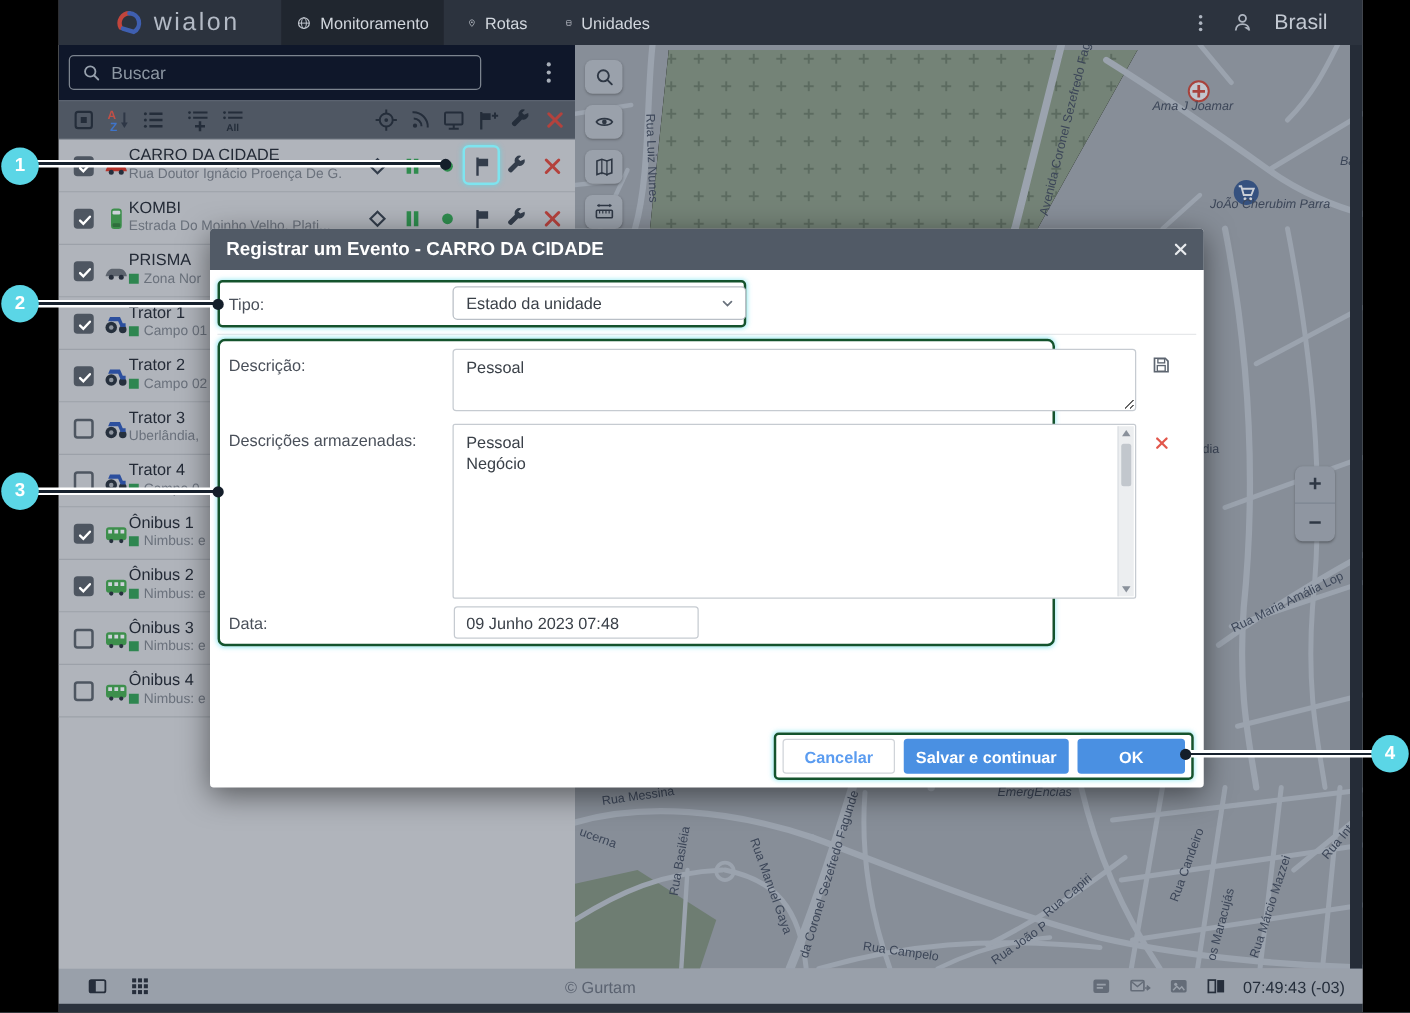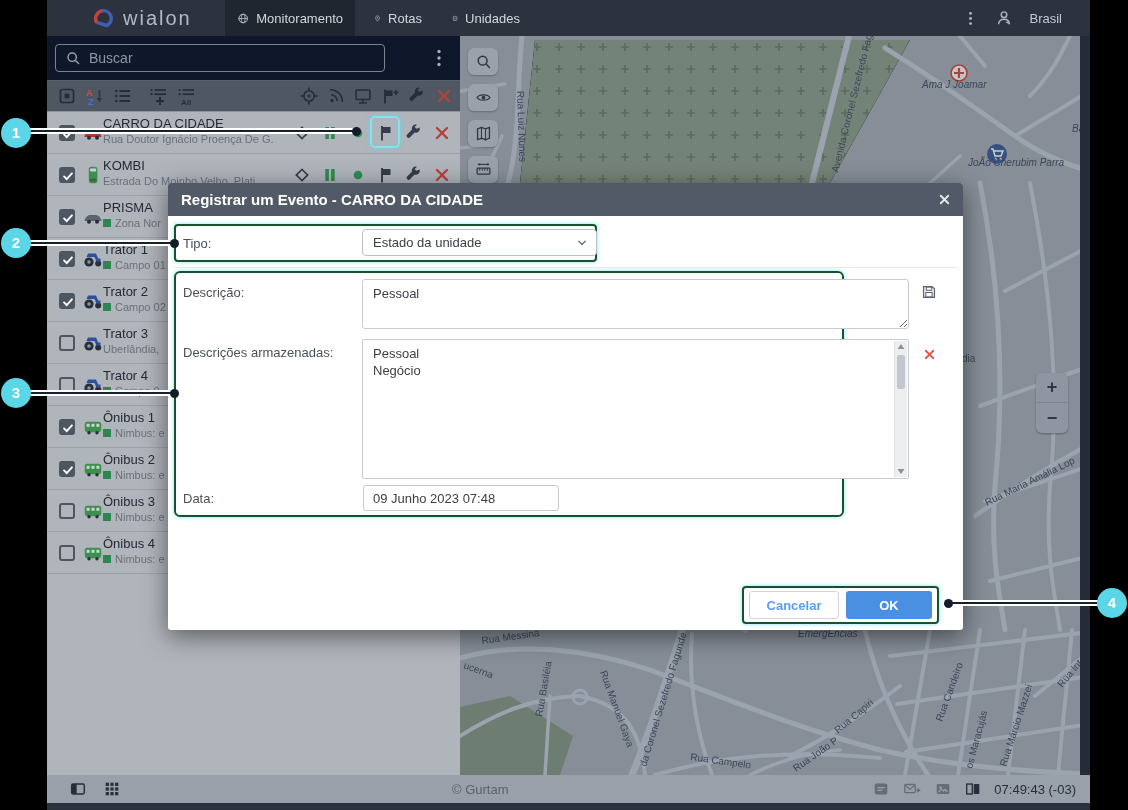--- a/index.html
+++ b/index.html
@@ -11,21 +11,21 @@
   
   .window { position:absolute; left:47px; top:0; width:1043px; height:810px; background:#aeb2b9; }
 
   
   .navbar { position:absolute; left:0; top:0; width:1043px; height:36px; background:#2c333e; }
   .logo { position:absolute; left:46px; top:0; height:36px; display:flex; align-items:center; gap:9px; }
   .logo-text { color:#b3bac5; font-size:20px; letter-spacing:2px; font-weight:400; }
   .navtab { position:absolute; top:0; height:36px; display:flex; align-items:center; gap:7px;
             color:#d2d7de; font-size:13px; padding:0 12px; cursor:pointer; }
   .navtab.active { background:#20262f; }
-  .nav-right { position:absolute; right:28px; top:0; height:36px; display:flex; align-items:center; gap:16px; color:#c3c9d2; font-size:13px; }
+  .nav-right { position:absolute; right:28px; top:0; height:36px; display:flex; align-items:center; gap:16px; color:#c3c9d2; font-size:17px; }
 
   
   .sidebar { position:absolute; left:0; top:36px; width:413px; height:739px; background:#b0b4bb; overflow:hidden; }
   .search-area { position:absolute; left:0; top:0; width:413px; height:44px; background:#0f172a; }
   .searchbox { position:absolute; left:8px; top:8px; width:330px; height:28px; border:1px solid #7c московs848f; border:1px solid #7c848f; border-radius:4px; display:flex; align-items:center; gap:8px; padding:0 9px; color:#97a1ad; }
   .searchbox input { flex:1; background:transparent; border:none; outline:none; color:#aab3bd; font-size:14px; }
   .searchbox input::placeholder { color:#8d97a3; }
   .kebab { position:absolute; left:382px; top:9px; width:20px; height:26px; color:#a7aeb8; }
   .toolbar { position:absolute; left:0; top:44px; width:413px; height:32px; background:#4f5763; border-top:1px solid #5b6370; border-bottom:1px solid #8d939c; }
   .tb-left { position:absolute; left:10px; top:5px; display:flex; gap:8px; color:#242d3a; }
@@ -85,21 +85,21 @@
   .save-ic { position:absolute; left:744px; top:10px; width:18px; height:18px; color:#5d6570; }
   .listbox { position:absolute; left:186px; top:66px; width:547px; height:140px; border:1px solid #c6cbd1; border-radius:2px; background:#fff; overflow:hidden; }
   .listbox .items { padding:5px 10px; font-size:13px; color:#3a4048; line-height:17px; }
   .sb { position:absolute; right:1px; top:1px; bottom:1px; width:13px; background:#eceef0; border-left:1px solid #dcdfe3; }
   .sb .up, .sb .dn { position:absolute; left:0; width:12px; height:12px; color:#8a919b; }
   .sb .up { top:0; } .sb .dn { bottom:0; }
   .sb .thumb { position:absolute; left:2px; top:14px; width:8px; height:34px; background:#c2c7cd; border-radius:2px; }
   .clear-ic { position:absolute; left:746px; top:74px; width:15px; height:15px; color:#e2574c; }
   .data-input { position:absolute; left:187px; top:212px; width:196px; height:26px; border:1px solid #c6cbd1; border-radius:3px;
                 font-family:"Liberation Sans",sans-serif; font-size:13px; color:#3a4048; padding:0 9px; outline:none; }
-  .btns-box { position:absolute; right:24px; top:370px; height:38px; border-radius:4px; display:flex; align-items:center; gap:7px; padding:0 5px; }
+  .btns-box { position:absolute; right:8px; top:370px; height:38px; border-radius:4px; display:flex; align-items:center; gap:7px; padding:0 5px; }
   .btn { height:28px; border-radius:3px; font-size:13px; font-weight:bold; border:none; cursor:pointer; font-family:"Liberation Sans",sans-serif; }
   .btn.ghost { background:#fff; color:#5b9cf0; border:1px solid #d0d4d9; width:90px; }
   .btn.blue { background:#4a90e2; color:#fff; }
   .btn.save { width:132px; } .btn.ok { width:86px; }
 
   
   .flag-hl { position:absolute; left:370px; top:116px; width:30px; height:32px; border:2px solid #7ee4ef; border-radius:5px;
              box-shadow:0 0 4px rgba(90,220,235,.75); z-index:45; }
   .cline { position:absolute; height:6px; z-index:50;
            background:linear-gradient(to bottom,#fff 0,#fff 2px,#17212d 2px,#17212d 4px,#fff 4px,#fff 6px); }
@@ -857,20 +857,21 @@
           </div>
         </div>
         <svg class="clear-ic" viewBox="0 0 20 20">
             <use href="#i-x"></use>
           </svg>
         <span class="mlabel gl3">Data:</span>
         <input class="data-input" type="text" value="09 Junho 2023 07:48" style="">
       </div>
       <div class="hl btns-box">
         <button class="btn ghost">Cancelar</button>
+        <button class="btn blue save">Salvar e continuar</button>
         <button class="btn blue ok">OK</button>
       </div>
     </div>
   </div>
 
   <div class="cline" style="left:28px; top:128px; width:332px;"></div>
   <div class="cdot" style="left:352px; top:126.5px;"></div>
   <div class="cnum" style="left:1px; top:118px;">1</div>
 
   <div class="cline" style="left:28px; top:240px; width:148px;"></div>

